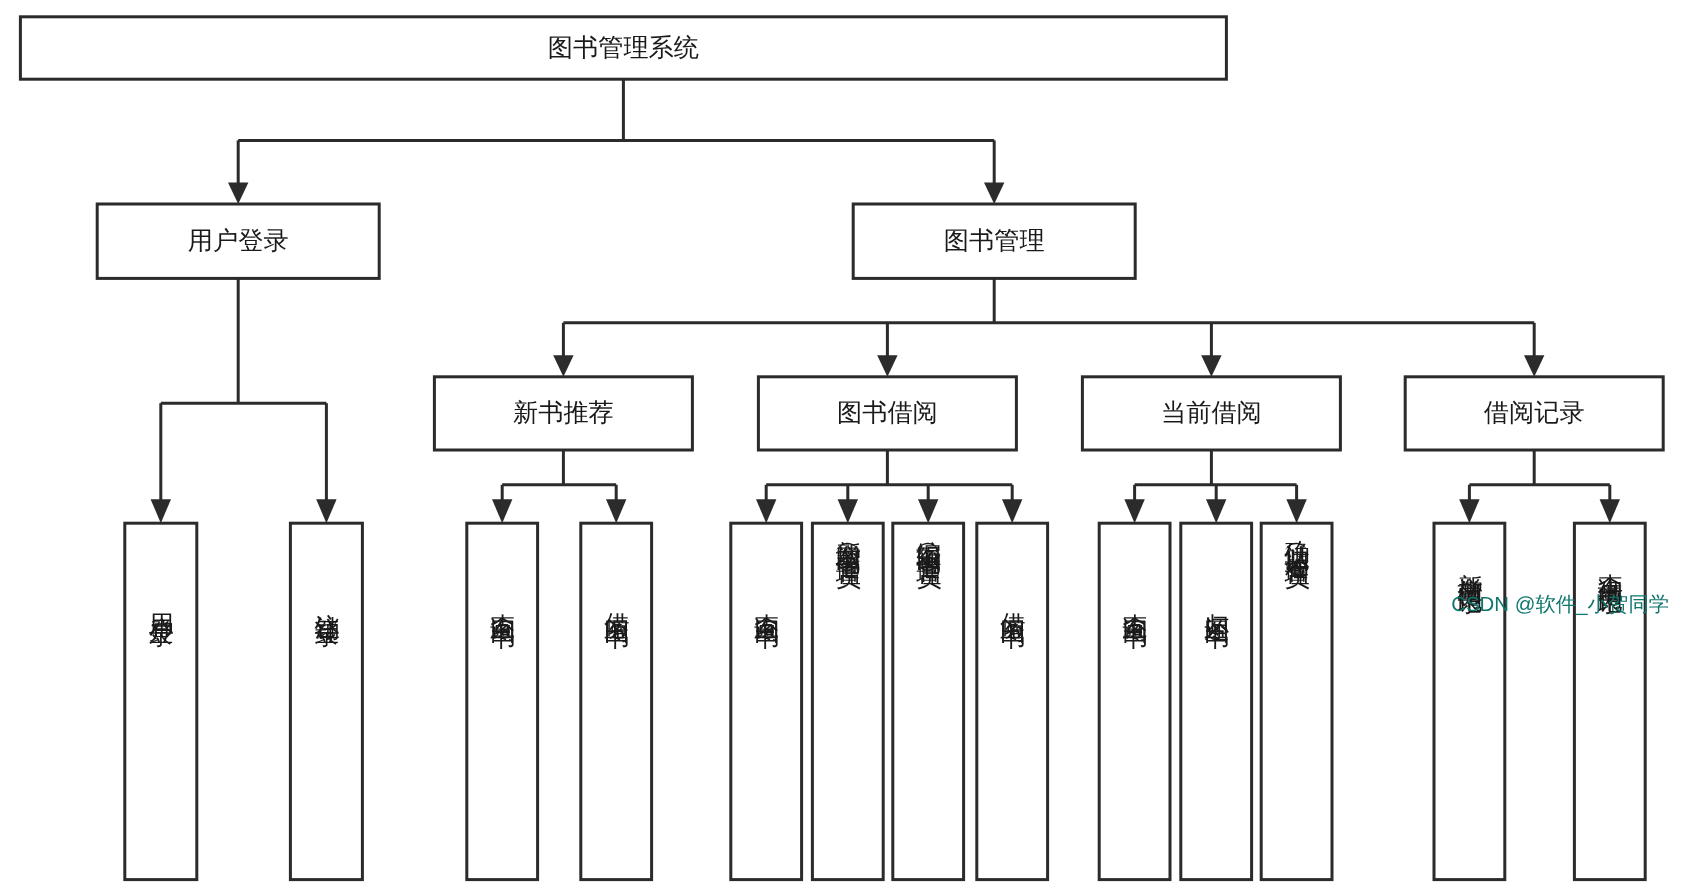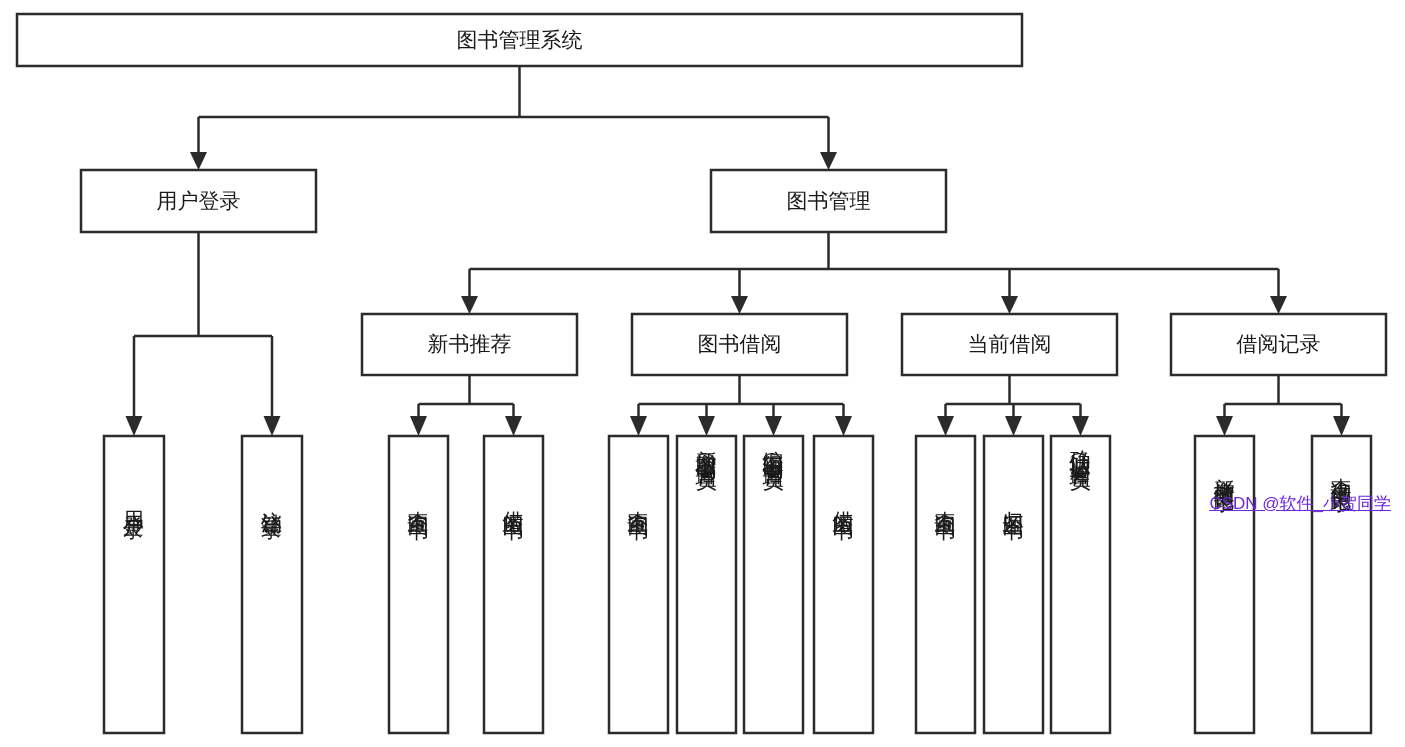--- a/index.html
+++ b/index.html
@@ -57,24 +57,23 @@
     text-orientation: upright;
     text-anchor: middle;
     letter-spacing: 3px;
   }
   .watermark-text {
     position: absolute;
     right: 14px;
     bottom: 8px;
     font-family: "Liberation Sans", "DejaVu Sans", sans-serif;
     font-size: 17px;
-    color: #6d28d9;
+    color: #0f766e;
     white-space: nowrap;
     user-select: none;
-    text-decoration: underline;
   }
 </style>
 </head>
 <body>
 
 <div id="diagram-root">
 
   <svg class="diagram-canvas" viewBox="0 0 1405 747" xmlns="http://www.w3.org/2000/svg">
 
     <g>

